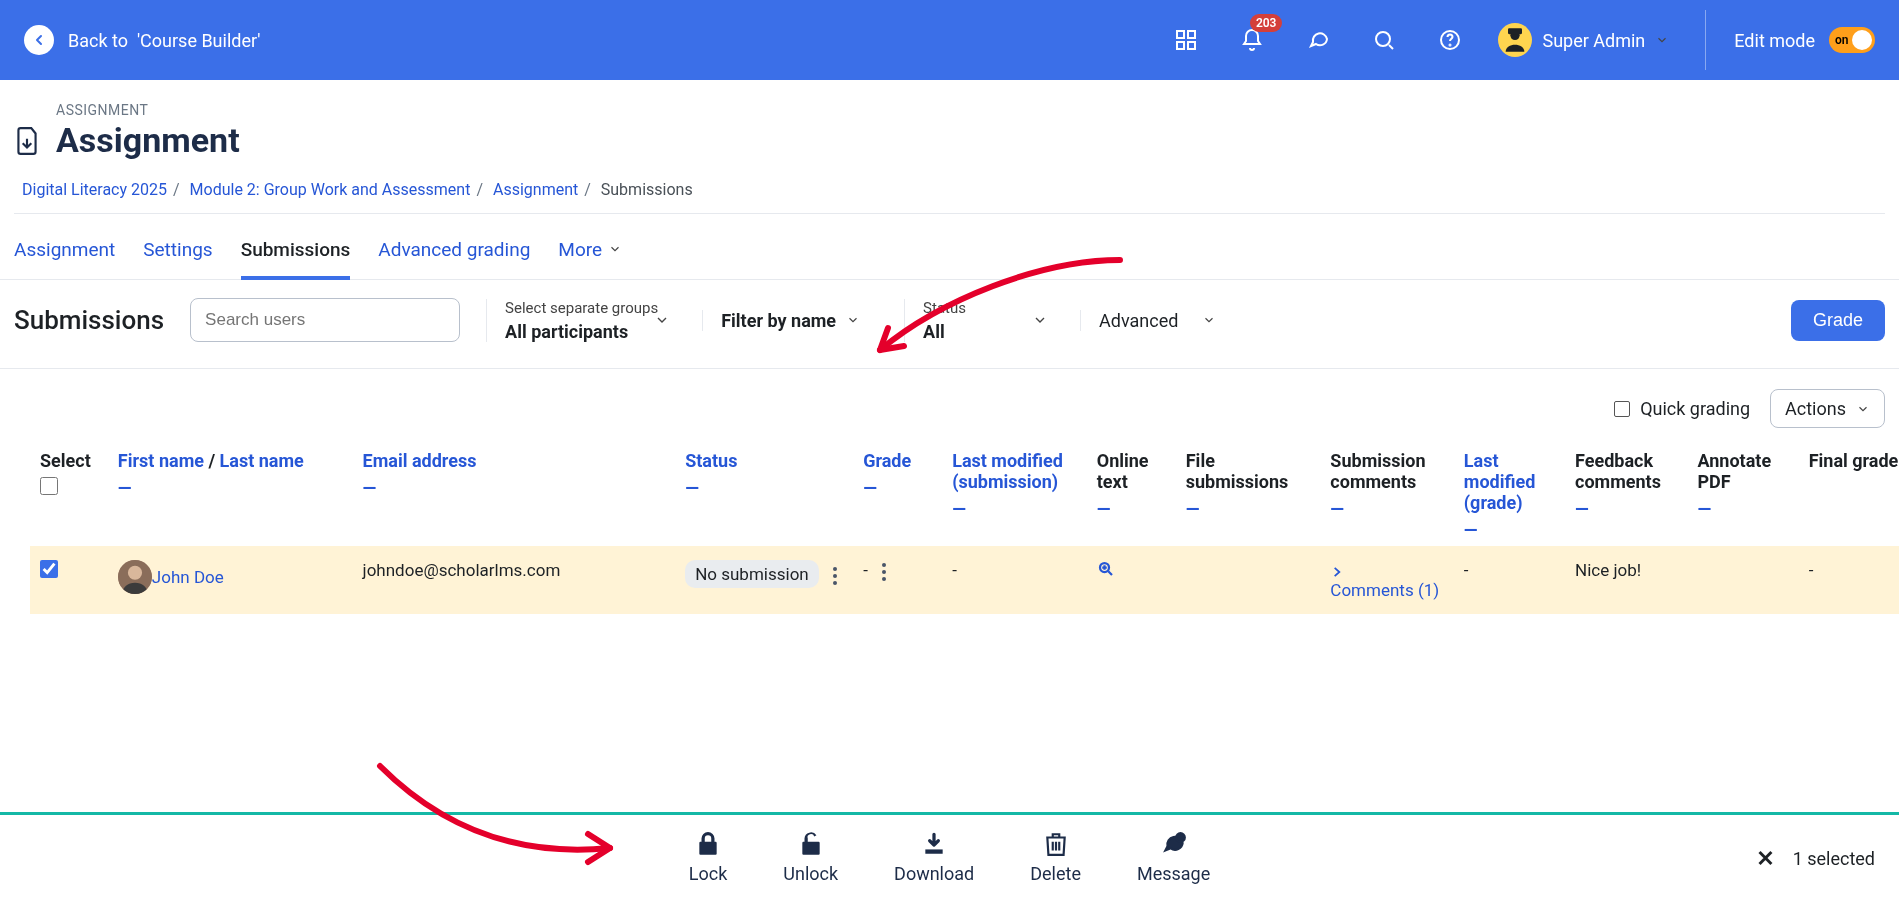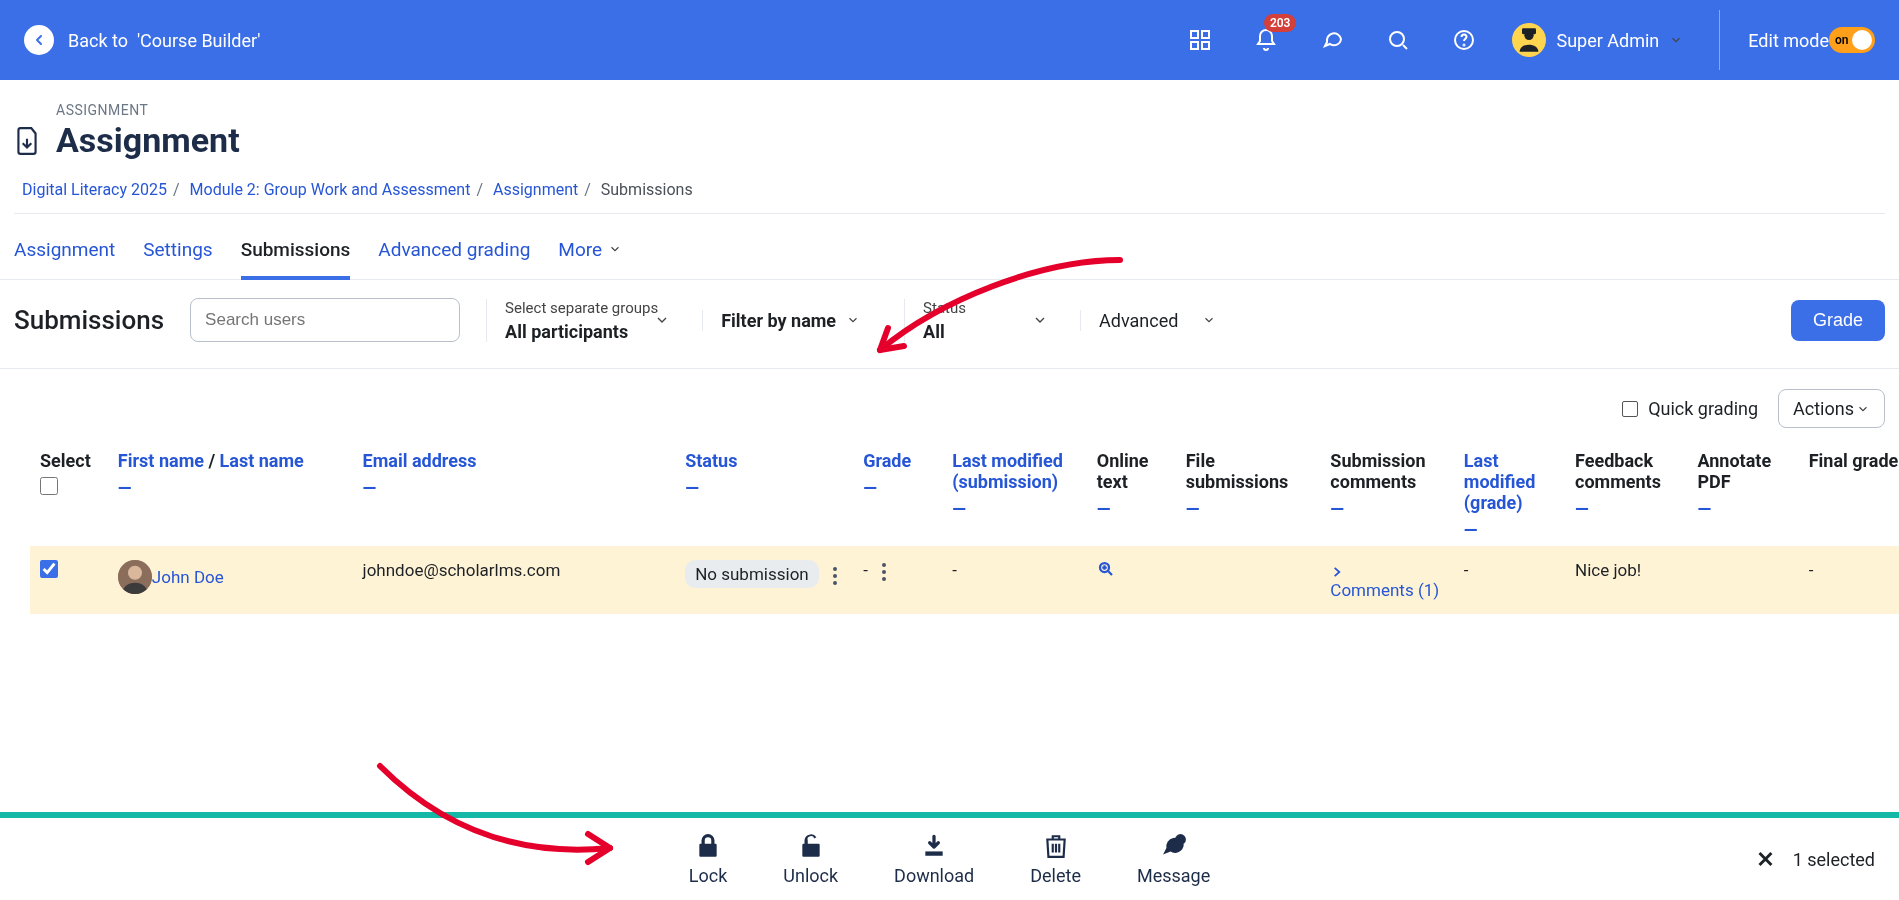--- a/index.html
+++ b/index.html
@@ -35,21 +35,21 @@
   .top-icons .ic { width:24px; height:24px; position:relative; cursor:pointer; display:flex; align-items:center; justify-content:center; }
   .badge {
     position:absolute; top:-14px; right:-18px;
     background:#d43f3a; color:#fff; font-size:12px; line-height:1;
     padding:3px 6px; border-radius:10px; font-weight:600;
   }
   .user-chip { display:flex; align-items:center; gap:10px; margin-right:36px; cursor:pointer; font-size:18px;}
   .avatar-sm { width:34px; height:34px; border-radius:50%; background:#ffd54f; display:flex; align-items:center; justify-content:center;}
   .avatar-sm svg{width:28px;height:28px;}
   .vdiv { width:1px; height:60px; background:rgba(255,255,255,.4); margin-right:28px;}
-  .edit-mode { display:flex; align-items:center; gap:0; font-size:18px;}
+  .edit-mode { display:flex; align-items:center; gap:14px; font-size:18px;}
   .toggle {
     width:46px; height:26px; border-radius:13px; background:#ff9f1a; position:relative;
     display:flex; align-items:center; padding:0 6px; cursor:pointer;
   }
   .toggle .lbl { color:#000000; font-size:12px; font-weight:600;}
   .toggle .knob { position:absolute; right:3px; top:3px; width:20px;height:20px; border-radius:50%; background:#fff;}
   
   .page-head { padding:22px 14px 10px; }
   .assign-top { display:flex; align-items:flex-end; gap:16px; }
   .assign-icon { width:26px; height:30px; margin-bottom:4px;}
@@ -79,21 +79,21 @@
   .flabel { font-size:15px; color:#444;}
   .fvalue { font-size:18px; font-weight:700; color:#1d2125;}
   .fchev { position:absolute; right:6px; top:50%; transform:translateY(-50%); color:#444;}
   .fbtn-only { font-size:18px; font-weight:700; display:flex; align-items:center; gap:10px; padding:0 18px; border-left:1px solid #e6e9ee;}
   .flex-sp { flex:1; }
   .grade-btn { background:#3b6fe8; color:#fff; border:0; padding:10px 22px; font-size:18px; border-radius:8px; cursor:pointer;}
   
   .subfilter { display:flex; justify-content:flex-end; align-items:center; gap:20px; padding:20px 14px 12px;margin-left:20px;}
   .qg { display:flex; align-items:center; gap:10px; font-size:18px; cursor:pointer;}
   .qg .cb { width:16px;height:16px;border:1.5px solid #555;border-radius:2px;}
-  .actions-dd { border:1px solid #b8c0cc; border-radius:8px; padding:8px 14px; display:flex; align-items:center; gap:2px; font-size:18px; cursor:pointer;}
+  .actions-dd { border:1px solid #b8c0cc; border-radius:8px; padding:8px 14px; display:flex; align-items:center; gap:10px; font-size:18px; cursor:pointer;}
   
   .tbl-wrap { overflow-x:hidden; padding:0 0 0 14px;margin-left:16px;}
   table.subs { border-collapse:collapse; width:1880px; table-layout:fixed;}
   table.subs th { text-align:left; font-size:18px; font-weight:700; color:#1d2125; padding:10px 10px 6px; vertical-align:top;}
   table.subs th a { color:#2656d6; text-decoration:none;}
   .minus { color:#2656d6; font-weight:700;}
   .hdr-sub {display:block; margin-top:6px;}
   .row-sel { background:#fff3d6; }
   table.subs td { padding:14px 10px; vertical-align:top; font-size:17px;}
   .cb0 { width:18px;height:18px; accent-color:#3b6fe8;}
@@ -101,21 +101,21 @@
   .ava { width:34px;height:34px; border-radius:50%; background:#b98; overflow:hidden;}
   .name-link { color:#2656d6; text-decoration:none;}
   .stat-chip { background:#e9ecef; padding:4px 10px; display:inline-block; border-radius:10px;}
   .kebab { display:inline-flex; flex-direction:column; gap:3px; margin-left:10px; cursor:pointer; vertical-align:middle;}
   .kebab span{ width:4px;height:4px;background:#4a5568;border-radius:50%;}
   .mag { color:#2656d6; font-weight:700; font-size:18px;}
   .cm-link { color:#2656d6; text-decoration:none;}
   
   .bottom-bar {
     position:absolute; left:0; right:0; bottom:0; height:88px;
-    border-top:6px solid #14b8a6;
+    border-top:3px solid #14b8a6;
     display:flex; align-items:center; justify-content:center; background:#fff;
   }
   .actlist { display:flex; gap:56px;}
   .act { display:flex; flex-direction:column; align-items:center; gap:6px; cursor:pointer;}
   .act svg { fill:#1d2c48; width:26px; height:26px;}
   .act .lab { font-size:18px; color:#1d2c48;}
   .sel-count { position:absolute; right:24px; top:50%; transform:translateY(-50%); display:flex; align-items:center; gap:18px; font-size:18px;}
   .close-x { font-size:22px; cursor:pointer; font-weight:700;}
   
   .arrow-svg { position:absolute; pointer-events:none;}

